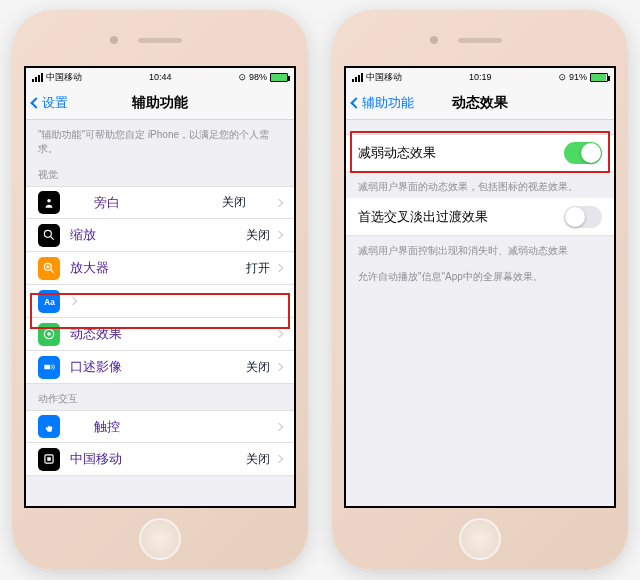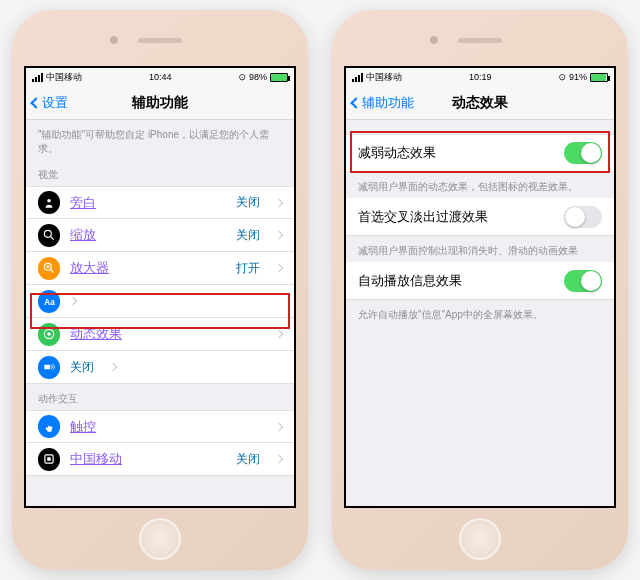--- a/index.html
+++ b/index.html
@@ -90,30 +90,30 @@
 .content { flex:1; overflow-y:auto; }
 .hint { font-size:10px; color:#8e8e93; padding:8px 12px 4px; line-height:1.4; }
 .section-header { font-size:10px; color:#8e8e93; padding:8px 12px 4px; }
 .row {
   background:#fff; height:33px;
   display:flex; align-items:center;
   padding:0 12px;
   border-bottom:0.5px solid #e0e0e0;
   position:relative;
 }
-.row.first { border-top:0.5px solid #e0e0e0; }
+.row.first { border-top:0.5px solid #e0e0e0;gap:24px; }
 .icon-box {
-  width:22px; height:23px; border-radius:11px;
+  width:22px; height:23px; border-radius:5px;
   display:flex; align-items:center; justify-content:center;
   margin-right:10px; flex-shrink:0;
 }
 .icon-box svg { width:14px; height:14px; fill:#fff; }
-.row-label { flex:1; font-size:13px; color:#8b5cf6;text-decoration:underline; }
+.row-label { flex:1; font-size:13px; color:#4c1d95; }
 .row-label-big { flex:1; font-size:13px; color:#000; }
-.row-value { font-size:12px; color:#0369a1; margin-right:16px; }
+.row-value { font-size:12px; color:#0f172a; margin-right:6px; }
 .chevron-right {
   width:6px;height:6px;border-right:1.5px solid #c7c7cc;border-top:1.5px solid #c7c7cc;
   transform:rotate(45deg);
 }
 .highlight-box {
   position:absolute; border:2px solid #d02020; pointer-events:none; z-index:10;
 }
 .toggle {
   width:38px; height:22px; border-radius:11px; position:relative;
 }
@@ -219,20 +219,21 @@
 
     <div class="chevron-right"></div>
           </div>
           <div class="row">
     <div class="icon-box" style="background:#007aff">
               <svg viewBox="0 0 24 24">
                 <rect x="4" y="8" width="10" height="8" rx="1" fill="#fff"></rect>
                 <path d="M16 9c2 1 2 5 0 6M18 7c4 2 4 8 0 10" stroke="#fff" fill="none" stroke-width="1.5"></path>
               </svg>
             </div>
+    <div class="row-label">口述影像</div>
     <div class="row-value">关闭</div>
     <div class="chevron-right"></div>
           </div>
         </div>
       <div class="section-header">动作交互</div>
       <div id="left-motor">
           <div class="row first">
     <div class="icon-box" style="background:#007aff">
               <svg viewBox="0 0 24 24">
                 <path d="M10 4v10l-2-2-2 2 4 6h6l2-8-8-2" fill="#fff"></path>
@@ -295,25 +296,21 @@
       <div id="right-rows">
           <div class="row row-tall first">
     <div class="row-label-big">减弱动态效果</div>
     <div class="toggle on"></div>
           </div>
           <div class="hint">减弱用户界面的动态效果，包括图标的视差效果。</div>
           <div class="row row-tall">
     <div class="row-label-big">首选交叉淡出过渡效果</div>
     <div class="toggle off"></div>
           </div>
-          <div class="hint">减弱用户界面控制出现和消失时、滑动的动画效果</div>
-          <div class="row row-tall">
-    <div class="row-label-big">自动播放信息效果</div>
-    <div class="toggle on"></div>
-          </div>
+          <div class="hint">减弱用户界面控制出现和消失时、减弱动态效果</div>
           <div class="hint">允许自动播放"信息"App中的全屏幕效果。</div>
           <div style="height: 14px;"></div>
         </div>
     </div>
     <div class="highlight-box" style="top:63px;left:4px;right:4px;height:42px;"></div>
   </div>
   <div class="home-btn"></div>
 </div>
 
 </body></html>

